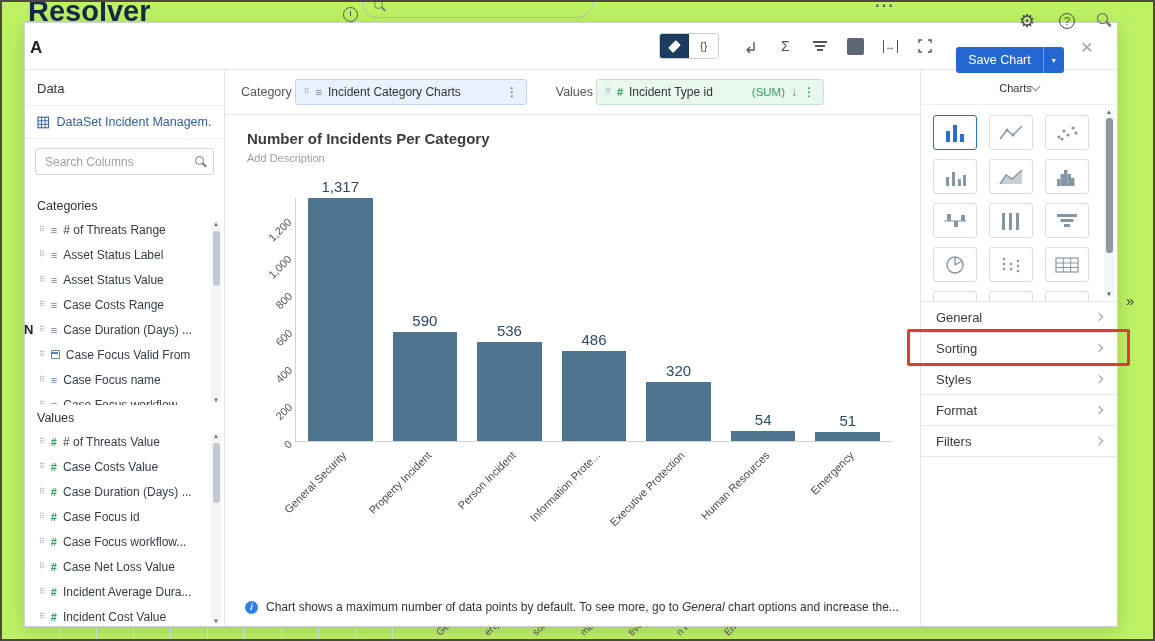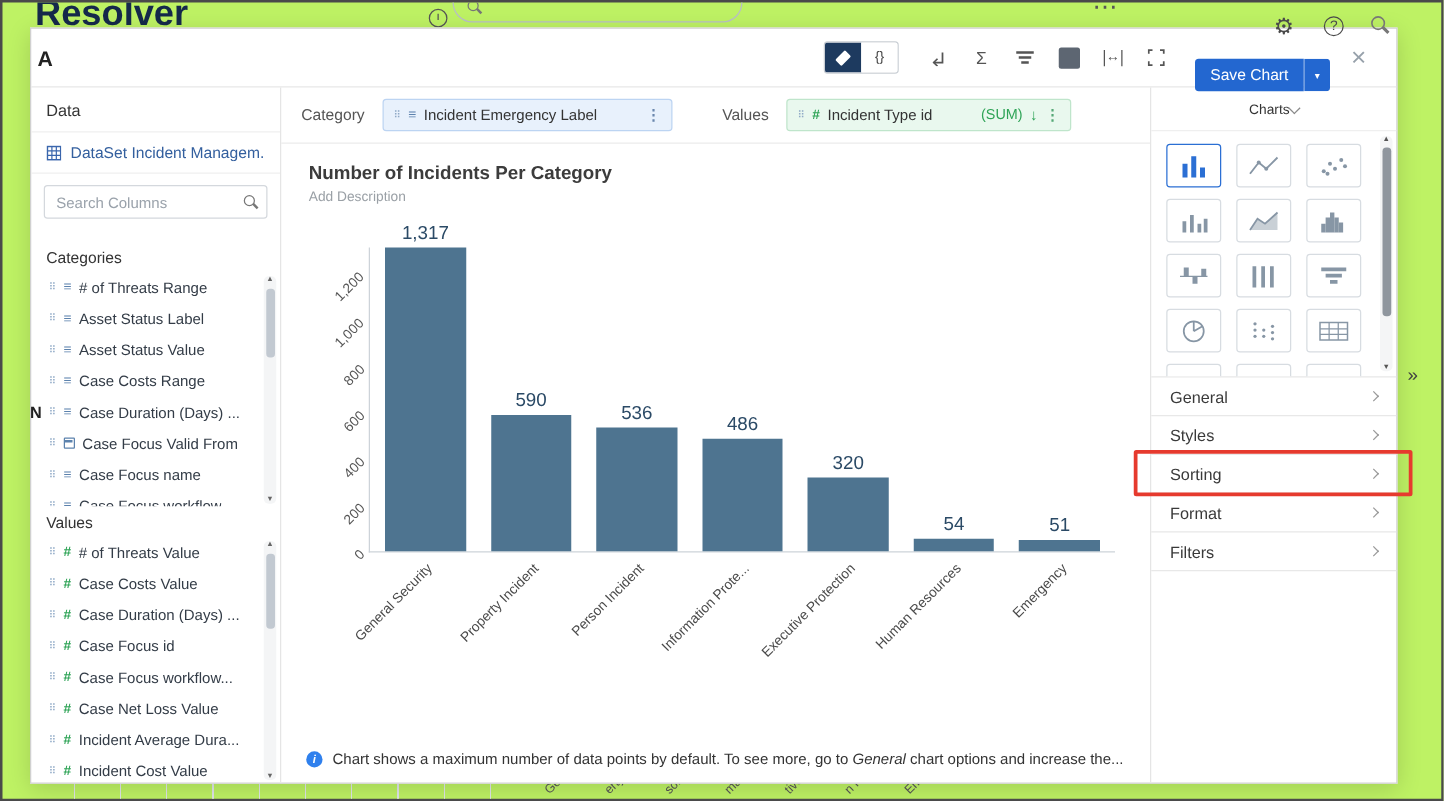--- a/index.html
+++ b/index.html
@@ -81,21 +81,21 @@
   .cal-icon::before { content: ""; position: absolute; top: 0.5px; left: 0.5px; right: 0.5px; height: 2px; background: #5c82ad; }
   .hash { font-size: 11px; color: #2fa457; font-weight: 700; }
   .lbl { font-size: 12px; color: #333c47; white-space: nowrap; overflow: hidden; }
   .vscroll { position: absolute; right: 3px; top: 2px; bottom: 2px; width: 10px; background: #f4f5f6; border-radius: 4px; }
   .vscroll::before { content: "▲"; position: absolute; top: 0; left: 0; right: 0; font-size: 6px; color: #666; text-align: center; }
   .vscroll::after { content: "▼"; position: absolute; bottom: 0; left: 0; right: 0; font-size: 6px; color: #666; text-align: center; }
   .vthumb { position: absolute; left: 1.5px; width: 7px; background: #c2c9d1; border-radius: 3px; }
 
   
   .center-panel { flex: 1; display: flex; flex-direction: column; border-right: 1px solid #e5e5e5; min-width: 0; }
-  .pill-row { display: flex; align-items: center; gap: 14px; padding: 9px 16px; border-bottom: 1px solid #ececec; }
+  .pill-row { display: flex; align-items: center; gap: 3px; padding: 9px 16px; border-bottom: 1px solid #ececec; }
   .pill-label { font-size: 12.5px; color: #555; flex: none; }
   .pill { height: 26px; border-radius: 3px; display: flex; align-items: center; gap: 6px; padding: 0 8px;
     font-size: 12px; cursor: pointer; }
   .pill.blue { background: #e8f1fc; border: 1px solid #bcd4f2; flex: 0 0 232px; }
   .pill.green { background: #e9f8ee; border: 1px solid #bfe5cb; flex: 0 0 228px; }
   .vlabel { margin-left: 26px; }
   .pill-text { color: #333; white-space: nowrap; overflow: hidden; flex: 1; }
   .agg { color: #2fa457; font-size: 11.5px; flex: none; }
   .sort-arrow { color: #2fa457; font-size: 12px; font-weight: 700; flex: none; }
   .kebab { color: #6a87ad; font-weight: 700; font-size: 12px; flex: none; cursor: pointer; }
@@ -322,21 +322,21 @@
             </div>
           </div>
       </aside>
 
       <main class="center-panel">
         <div class="pill-row">
           <span class="pill-label">Category</span>
           <div class="pill blue">
             <span class="drag">⠿</span>
             <span class="typ">≡</span>
-            <span class="pill-text">Incident Emergency Label</span>
+            <span class="pill-text">Incident Category Charts</span>
             <span class="kebab">⋮</span>
           </div>
           <span class="pill-label vlabel">Values</span>
           <div class="pill green">
             <span class="drag">⠿</span>
             <span class="hash">#</span>
             <span class="pill-text">Incident Type id</span>
             <span class="agg">(SUM)</span>
             <span class="sort-arrow">↓</span>
             <span class="kebab">⋮</span>
@@ -511,28 +511,28 @@
             </div>
           <div class="tile-scroll">
               <div class="tile-thumb"></div>
             </div>
         </div>
         <div id="sections">
             <div class="section-row">
               <span class="sec-label">General</span>
               <span class="sec-chev"></span>
             </div>
+            <div class="section-row highlight">
+              <span class="sec-label">Sorting</span>
+              <span class="sec-chev"></span>
+            </div>
             <div class="section-row">
               <span class="sec-label">Styles</span>
               <span class="sec-chev"></span>
             </div>
-            <div class="section-row highlight">
-              <span class="sec-label">Sorting</span>
-              <span class="sec-chev"></span>
-            </div>
             <div class="section-row">
               <span class="sec-label">Format</span>
               <span class="sec-chev"></span>
             </div>
             <div class="section-row">
               <span class="sec-label">Filters</span>
               <span class="sec-chev"></span>
             </div>
           </div>
       </aside>

